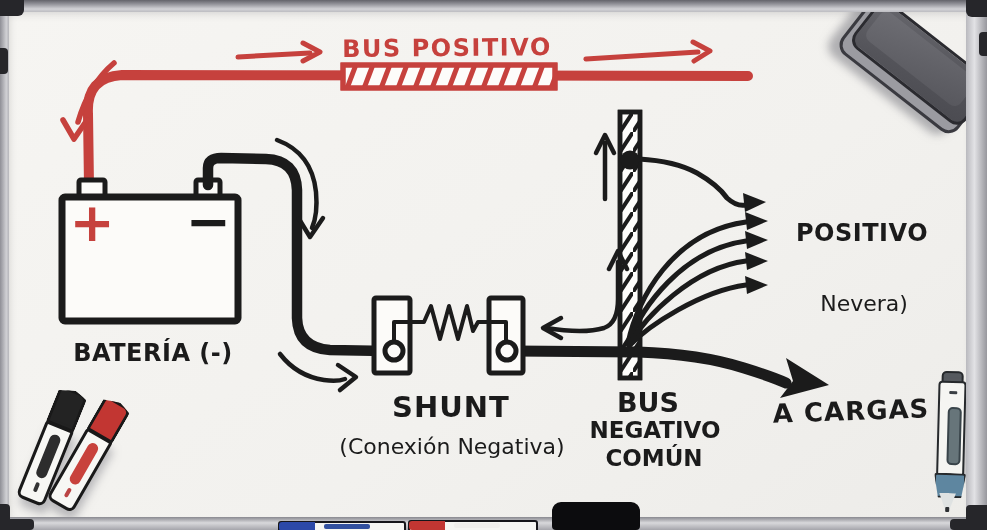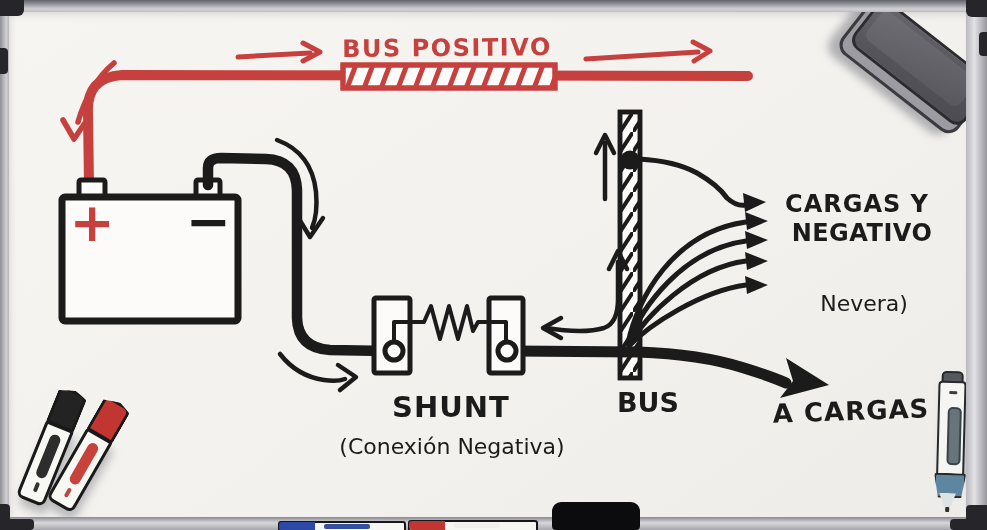--- a/index.html
+++ b/index.html
@@ -157,28 +157,30 @@
       <path d="M 394 341 L 394 322 L 424 322 L 431 306 L 440 339 L 449 306 L 458 339 L 467 306 L 473 331 L 478 322 L 506 322 L 506 341" fill="none" stroke-width="4" stroke-linecap="round"></path>
       <circle cx="394" cy="351" r="9" fill="#fcfbf9" stroke-width="5"></circle>
       <circle cx="507" cy="351" r="9" fill="#fcfbf9" stroke-width="5"></circle>
     </g>
   </svg>
 
   <div class="label b red" style="left:447px;top:48px;font-size:24px;letter-spacing:1.5px;transform:translate(-50%,-50%) rotate(-0.5deg);">BUS POSITIVO</div>
 
   <div class="label b red" style="left:92px;top:223px;font-size:54px;">+</div>
   <div class="label b" style="left:208px;top:222px;font-size:54px;">−</div>
+  <div class="label b" style="left:153px;top:353px;font-size:24px;letter-spacing:.5px;">BATERÍA (-)</div>
 
   <div class="label b" style="left:451px;top:407px;font-size:29px;letter-spacing:1px;">SHUNT</div>
   <div class="label" style="left:452px;top:447px;font-size:22px;">(Conexión Negativa)</div>
 
   <div class="label b" style="left:648px;top:402px;font-size:27px;">BUS</div>
-
-  <div class="label b" style="left:857px;top:204px;font-size:24px;letter-spacing:1px;">CARGAS Y</div>
-  <div class="label b" style="left:862px;top:233px;font-size:24px;letter-spacing:.5px;">NEGATIVO</div>
+  <div class="label b" style="left:655px;top:430px;font-size:23px;">NEGATIVO</div>
+  <div class="label b" style="left:654px;top:458px;font-size:23px;">COMÚN</div>
+
+  <div class="label b" style="left:862px;top:233px;font-size:24px;letter-spacing:.5px;">POSITIVO</div>
   <div class="label" style="left:864px;top:304px;font-size:22px;">Nevera)</div>
 
   <div class="label b" style="left:851px;top:411px;font-size:26px;letter-spacing:1px;transform:translate(-50%,-50%) rotate(-2deg);">A CARGAS</div>
 
   <div class="eraser">
     <div class="felt"></div>
     <div class="top"></div>
   </div>
 
   <div class="marker" style="left:37px;top:386px;transform:rotate(22deg);">

